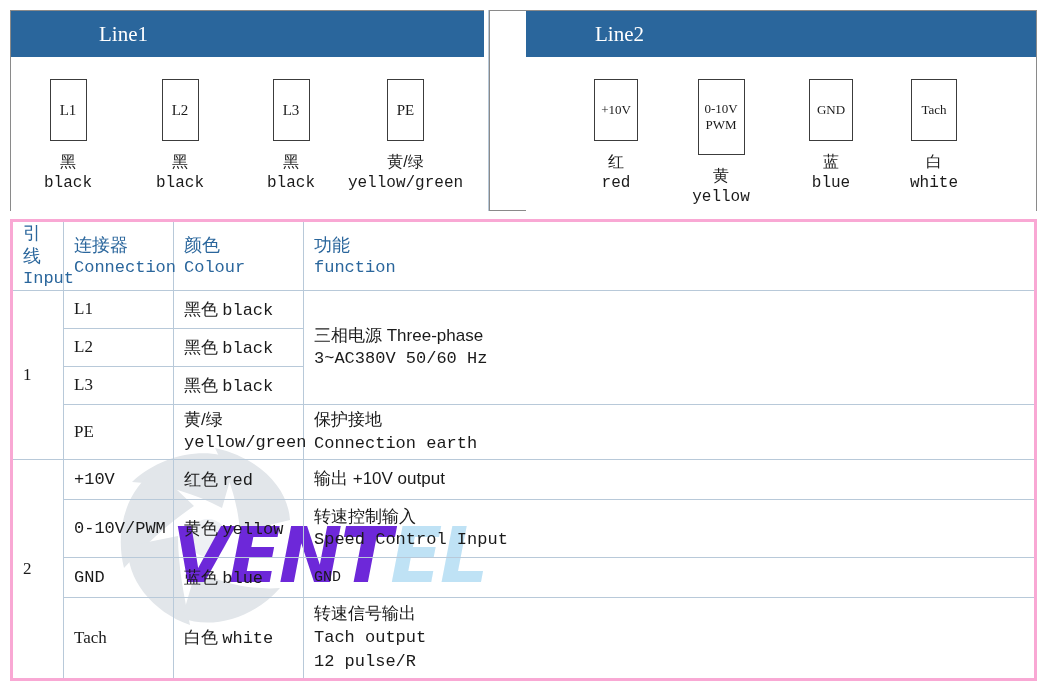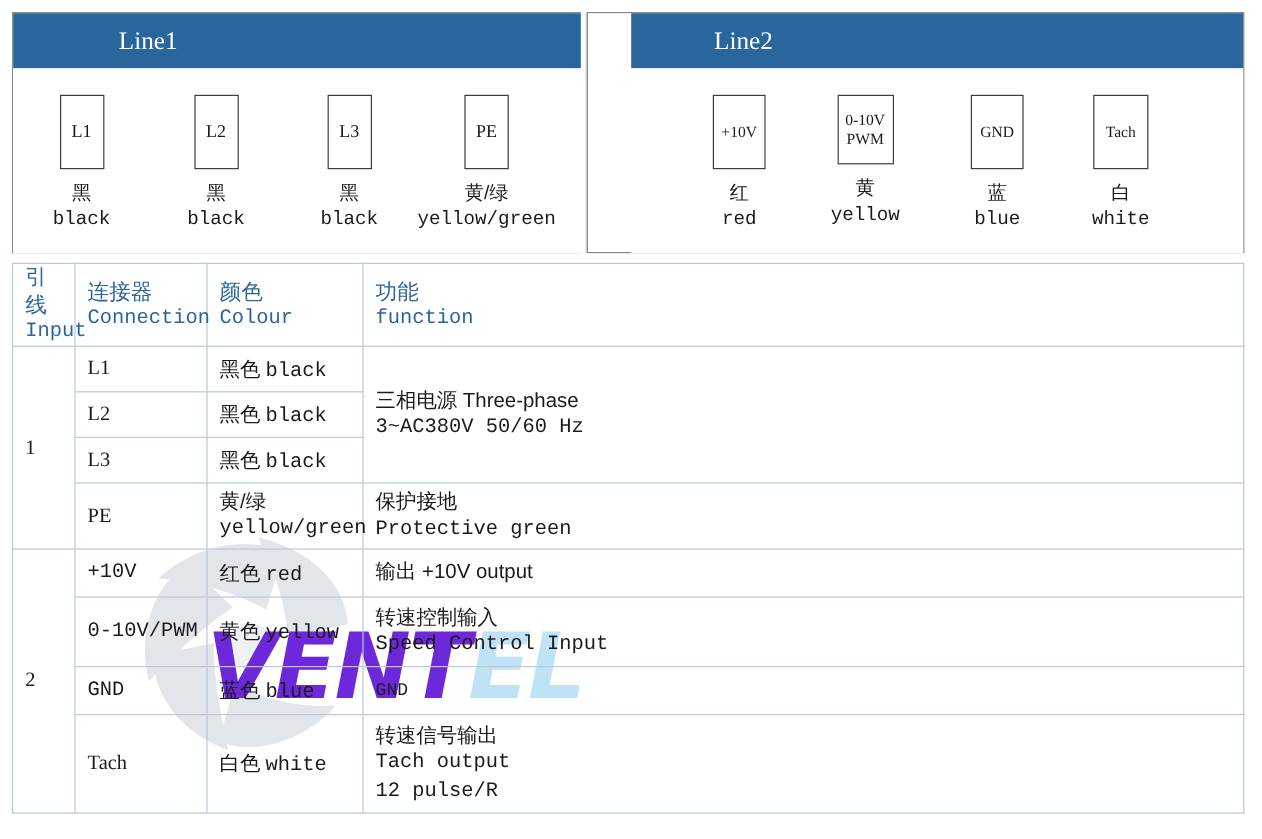--- a/index.html
+++ b/index.html
@@ -86,21 +86,21 @@
   }
   table.wiring td,table.wiring th{
     border:1px solid #b8c9d9;
     padding:0 10px;
     vertical-align:middle;
     font-size:17px;
     background:transparent;
     text-align:left;
     font-weight:normal;
   }
-  table.wiring{border:1px solid #f9a8d4;}
+  table.wiring{border:3px solid #f9a8d4;}
   .col-line{width:52px;}
   .col-conn{width:110px;}
   .col-colour{width:130px;}
   .hdr td{
     color:#2a669c;
     padding-top:7px;padding-bottom:7px;
     line-height:1.28;
   }
   .hdr .cn{font-size:18px;font-family:"Liberation Sans","DejaVu Sans",sans-serif;}
   .hdr .en{font-size:17px;font-family:"Liberation Mono","DejaVu Sans Mono",monospace;}
@@ -163,21 +163,21 @@
 
     <div class="panel p2">
       <div class="panel-head">Line2</div>
       <div class="panel-body">
         <div class="conn" style="left:40px;top:22px;width:100px;">
           <div class="conn-box small" style="width:44px;height:62px;">+10V</div>
           <div class="conn-cn cn-s">红</div>
           <div class="conn-en">red</div>
         </div>
         <div class="conn" style="left:145px;top:22px;width:100px;">
-          <div class="conn-box small" style="width:47px;height:58px;">
+          <div class="conn-box small" style="width:47px;height:76px;">
             <span>0-10V</span>
             <span>PWM</span>
           </div>
           <div class="conn-cn cn-s">黄</div>
           <div class="conn-en">yellow</div>
         </div>
         <div class="conn" style="left:255px;top:22px;width:100px;">
           <div class="conn-box small" style="width:44px;height:62px;">GND</div>
           <div class="conn-cn cn-s">蓝</div>
           <div class="conn-en">blue</div>
@@ -237,21 +237,21 @@
         <td><span class="cn-s">黑色</span> <span class="mono">black</span></td>
       </tr>
       <tr style="height:55px;">
         <td>PE</td>
         <td class="cell-2l">
           <div class="cn-s">黄/绿</div>
           <div class="mono">yellow/green</div>
         </td>
         <td class="fn">
           <div class="l-cn">保护接地</div>
-          <div class="l-en">Protective green</div>
+          <div class="l-en">Connection earth</div>
         </td>
       </tr>
 
       <tr style="height:40px;">
         <td class="grp" rowspan="4">2</td>
         <td class="small-mono">+10V</td>
         <td><span class="cn-s">红色</span> <span class="mono">red</span></td>
         <td class="fn">
           <div class="l-cn">输出 +10V output</div>
         </td>

